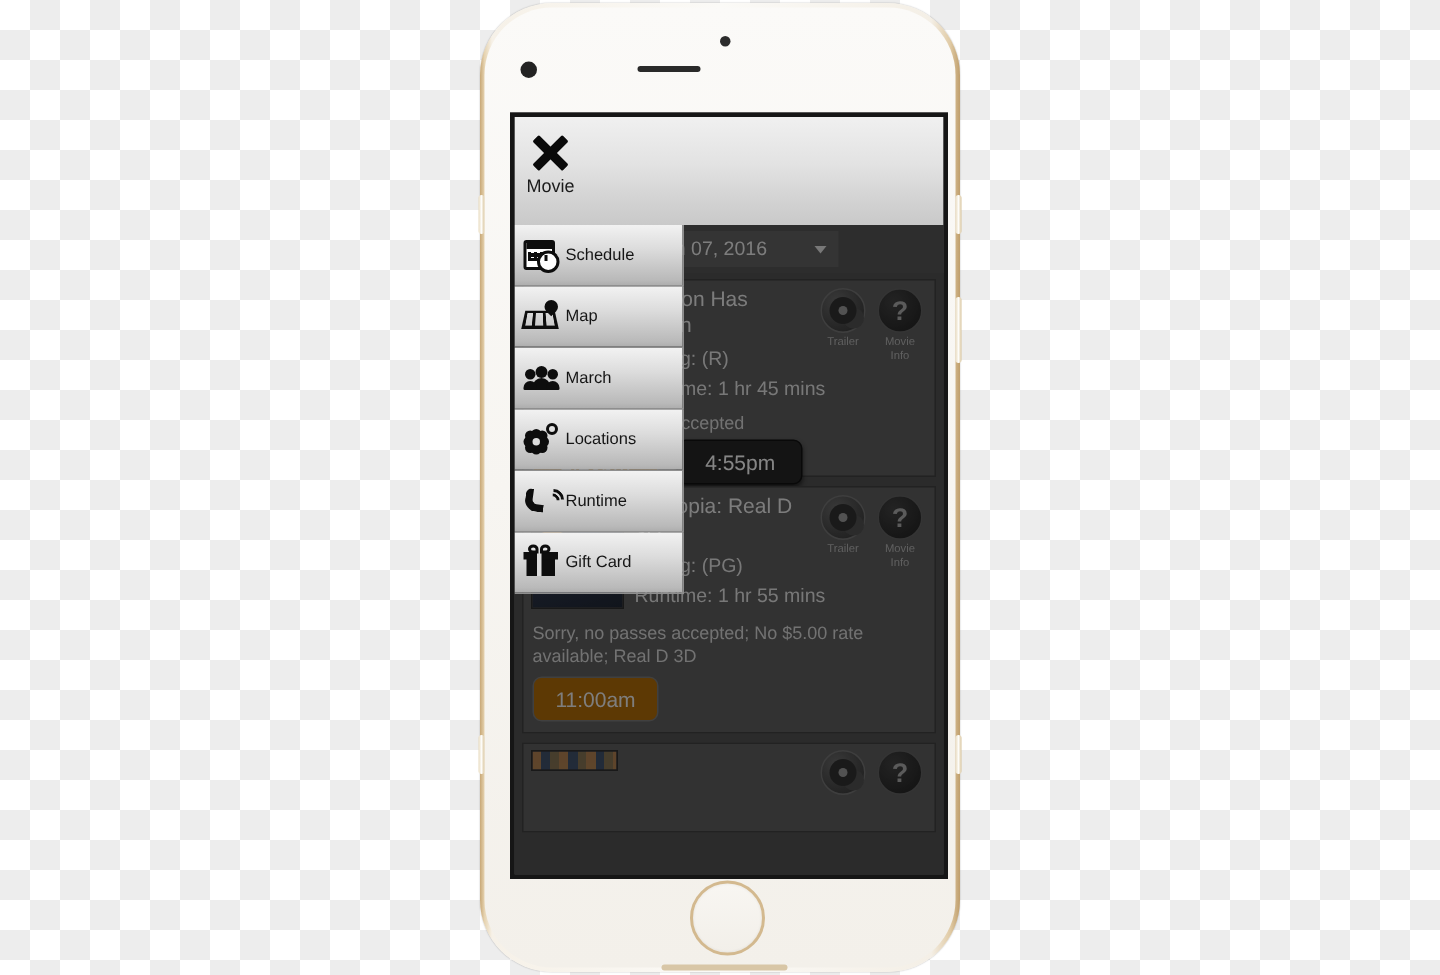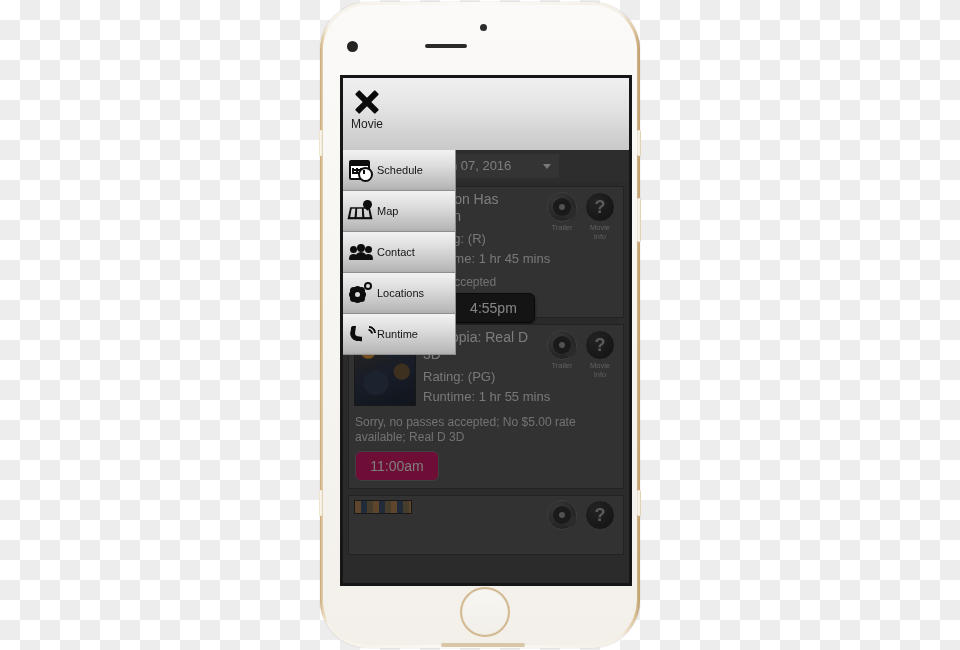--- a/index.html
+++ b/index.html
@@ -326,21 +326,21 @@
     right: 6px;
   }
   .time-btn {
     display: inline-block;
     min-width: 62px;
     text-align: center;
     padding: 6px 10px;
     margin-right: 8px;
     font-size: 14px;
     color: #d9d9d9;
-    background: #be185d;
+    background: #a16207;
     border: 1px solid #6e6e6e;
     border-radius: 6px;
     cursor: pointer;
   }
   .time-btn.selected {
     background: #242424;
     border-color: #111;
     color: #e6e6e6;
     box-shadow: 0 2px 3px rgba(0,0,0,0.5);
   }
@@ -673,21 +673,21 @@
           <span class="mi-icon">
             <span class="ic-people">
               <span class="h h1"></span>
                 <span class="h h2"></span>
                 <span class="h h3"></span>
               <span class="b b1"></span>
                 <span class="b b2"></span>
                 <span class="b b3"></span>
             </span>
           </span>
-          <span class="mi-label">Contact</span>
+          <span class="mi-label">March</span>
         </div>
 
         <div class="menu-item">
           <span class="mi-icon">
             <span class="ic-gear"></span>
               <span class="ic-gear-sm"></span>
           </span>
           <span class="mi-label">Locations</span>
         </div>
 
@@ -695,20 +695,30 @@
           <span class="mi-icon">
             <span class="ic-phone"></span>
             <span class="ic-waves">
                 <span class="w1"></span>
                 <span class="w2"></span>
               </span>
           </span>
           <span class="mi-label">Runtime</span>
         </div>
 
+        <div class="menu-item">
+          <span class="mi-icon">
+            <span class="ic-gift-box"></span>
+              <span class="ic-gift-top"></span>
+            <span class="ic-gift-rib"></span>
+            <span class="ic-gift-bow-l"></span>
+              <span class="ic-gift-bow-r"></span>
+          </span>
+          <span class="mi-label">Gift Card</span>
+        </div>
 
       </div>
     </div>
 
     <div id="home-button"></div>
     <div id="bottom-antenna"></div>
   </div>
 </div>
 
 </body></html>

